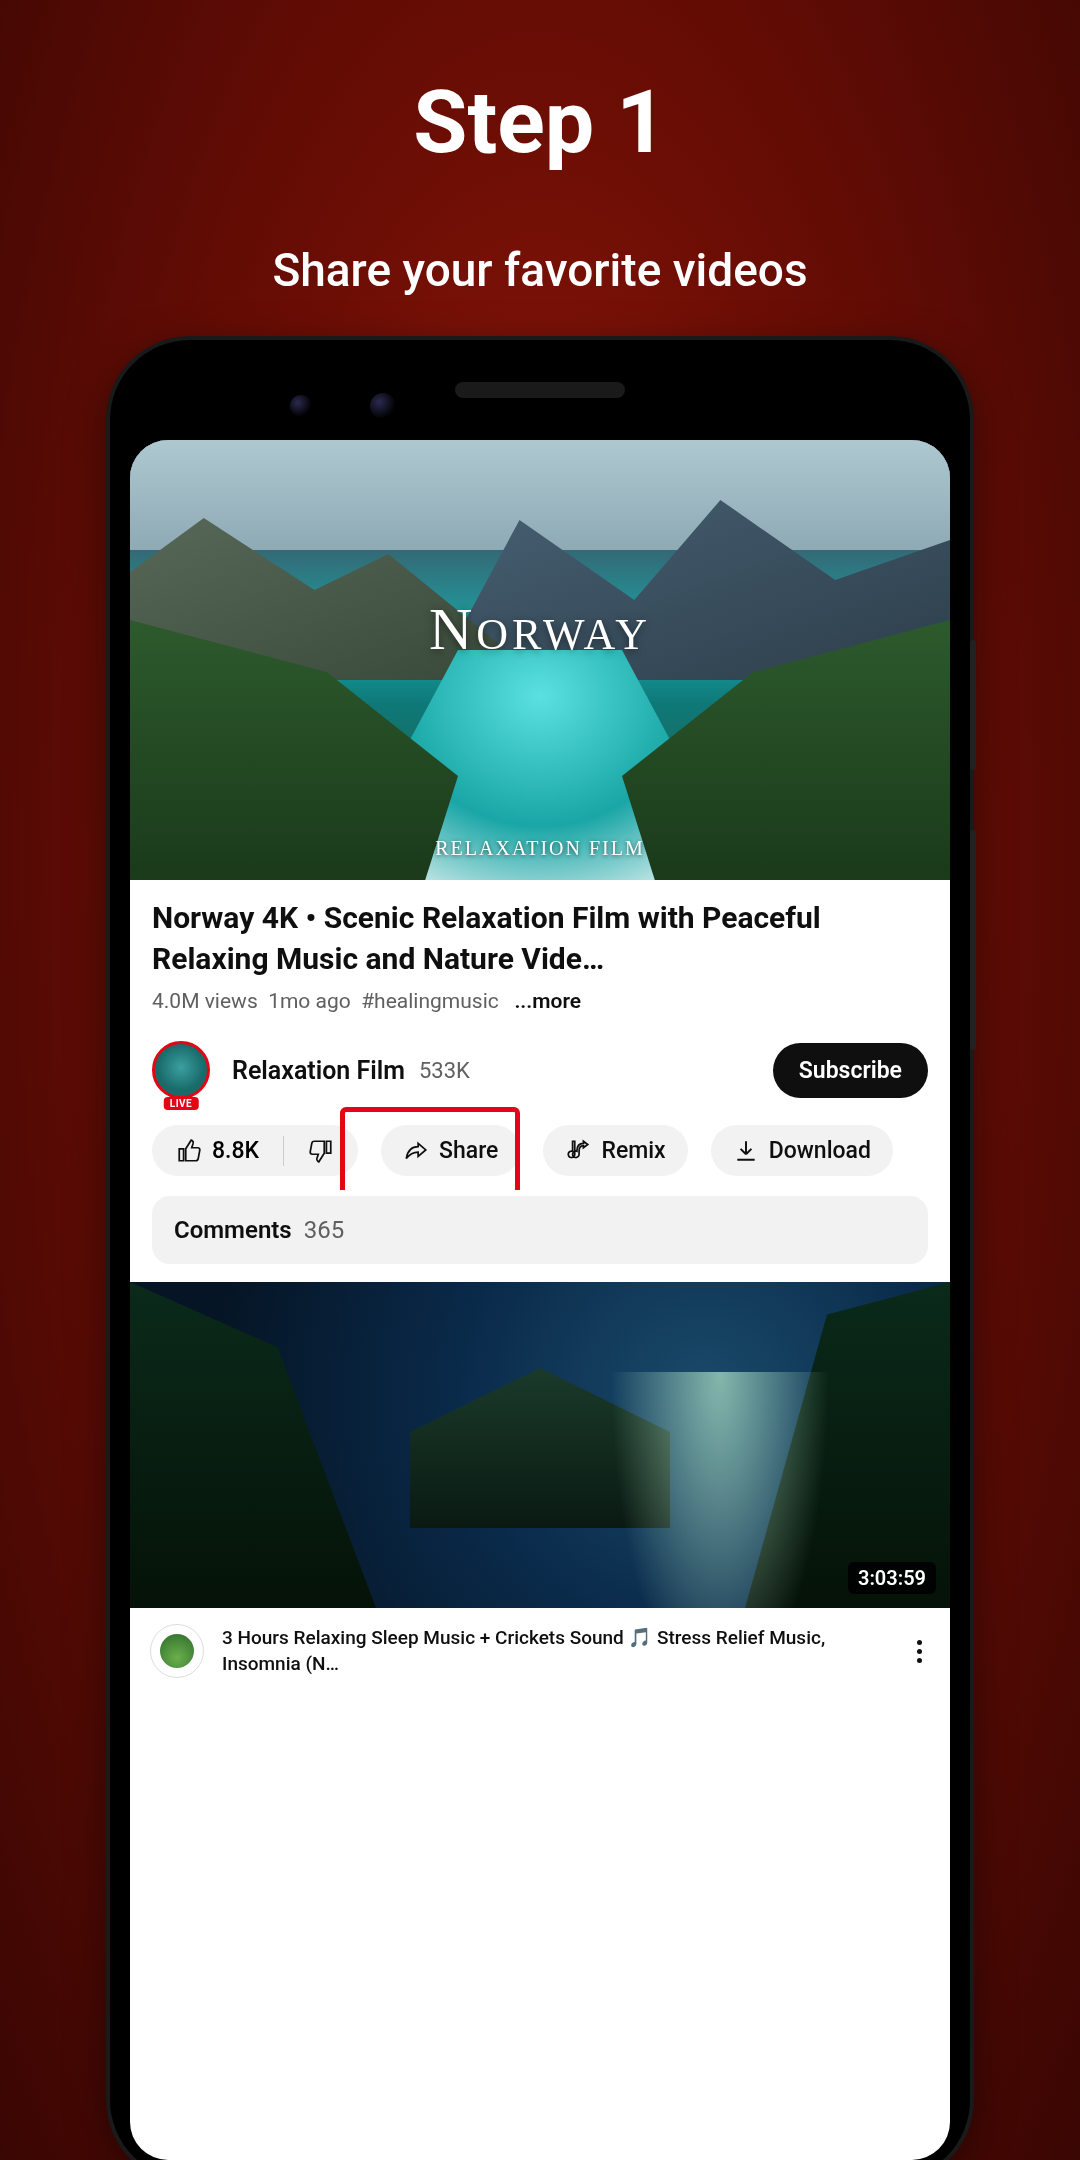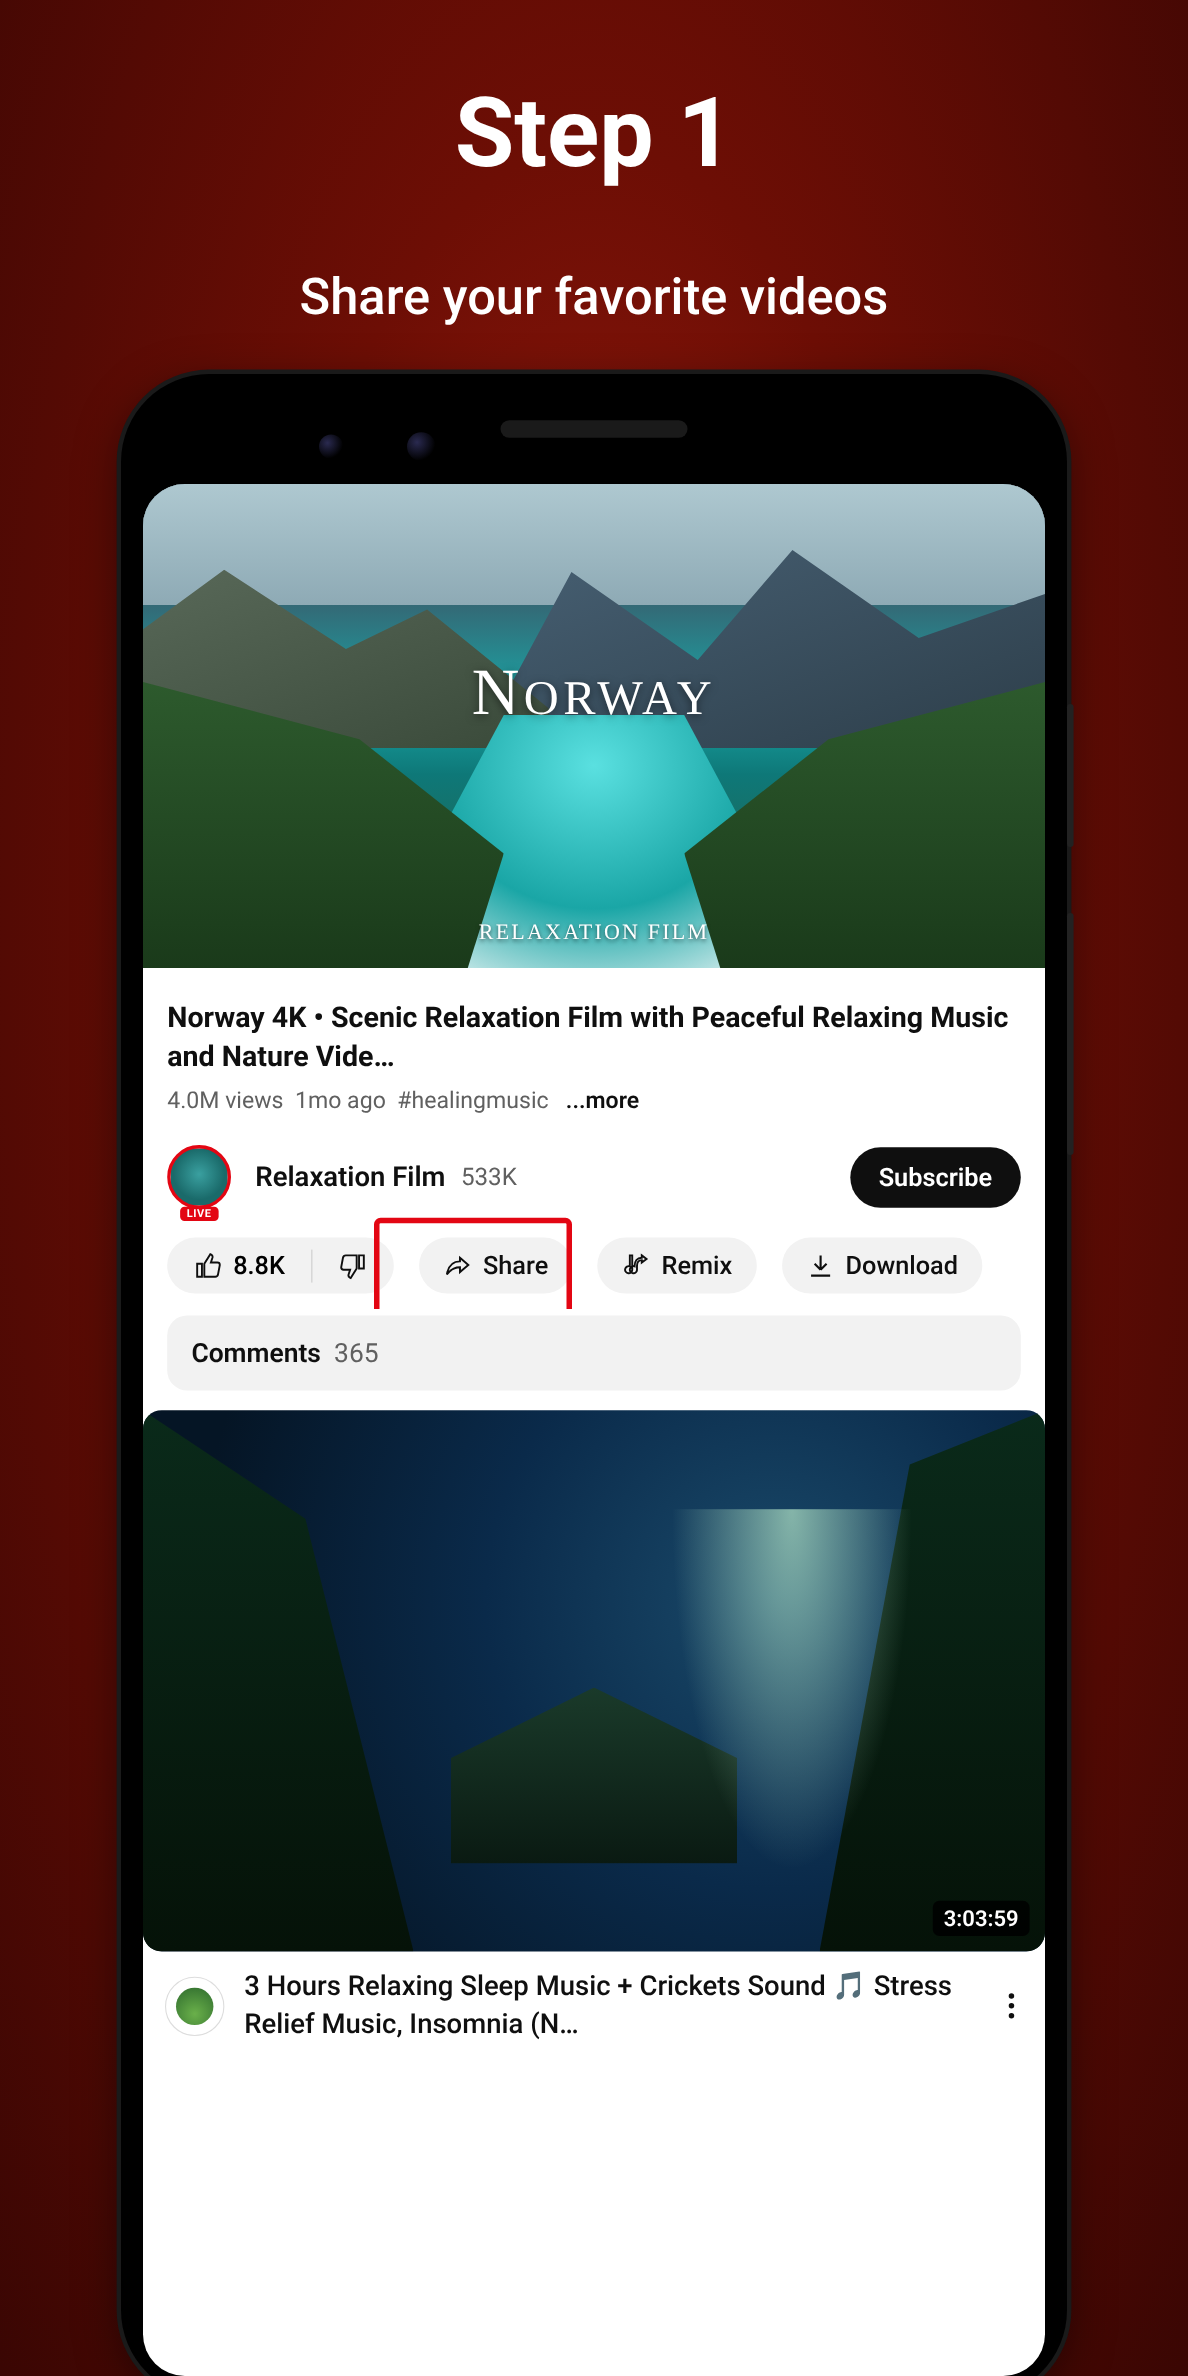--- a/index.html
+++ b/index.html
@@ -146,25 +146,24 @@
   font-size:20px; letter-spacing:2px;
   text-shadow: 0 1px 4px rgba(0,0,0,0.6);
 }
 
 
 .meta {
   padding: 18px 22px 10px;
   background:#fff;
 }
 .video-title {
-  font-size: 26px;
+  font-size: 30px;
   font-weight: 700;
   color:#0f0f0f;
   line-height: 1.35;
-  margin-top: 11px;
 }
 .meta-row {
   margin-top: 10px;
   font-size: 21px;
   color:#606060;
 }
 .meta-row .hash { color:#606060; }
 .meta-row .more { color:#0f0f0f; font-weight:600; }
 
 .channel-row {
@@ -228,24 +227,23 @@
 .comment-row { display:flex; align-items:center; margin-top:18px; gap:16px; }
 .comment-avatar {
   width:36px; height:36px; border-radius:50%;
   background: radial-gradient(circle at 40% 40%, #f4d48a, #d49a3a);
   flex-shrink:0;
 }
 .comment-text { font-size:22px; color:#0f0f0f; }
 
 
 .next-thumb {
-  position:relative; width:100%; height:492px;
+  position:relative; width:100%; height:326px;
   background: radial-gradient(circle at 70% 35%, #1a4a6a 0%, #0a2a4a 40%, #051525 80%);
   overflow:hidden;
-  border-radius:17px;
 }
 .next-light {
   position:absolute; top:90px; right:120px; width:220px; height:330px;
   background: radial-gradient(ellipse at 50% 0%, rgba(180,230,200,0.7), rgba(180,230,200,0) 70%);
 }
 .next-cabin {
   position:absolute; bottom:80px; left:50%; transform:translateX(-50%);
   width:260px; height:160px;
   background: linear-gradient(180deg,#1a3a2a,#0a1a12);
   clip-path: polygon(0 40%, 50% 0, 100% 40%, 100% 100%, 0 100%);
@@ -274,21 +272,21 @@
   width:54px; height:54px; border-radius:50%;
   background:#fff; border:1px solid #ddd;
   display:flex; align-items:center; justify-content:center;
   flex-shrink:0;
 }
 .next-avatar-inner {
   width:34px; height:34px; border-radius:50%;
   background: radial-gradient(circle at 50% 70%, #6ab04a, #2d6a2d);
 }
 .next-title {
-  font-size:25px; font-weight:500; color:#0f0f0f; line-height:1.35;
+  font-size:19px; font-weight:500; color:#0f0f0f; line-height:1.35;
   flex:1;
 }
 .kebab {
   display:flex; flex-direction:column; gap:4px; padding:8px;
 }
 .kebab span { width:5px; height:5px; background:#0f0f0f; border-radius:50%; }
 
 .icon { display:inline-flex; }
 svg { display:block; }
 </style>

